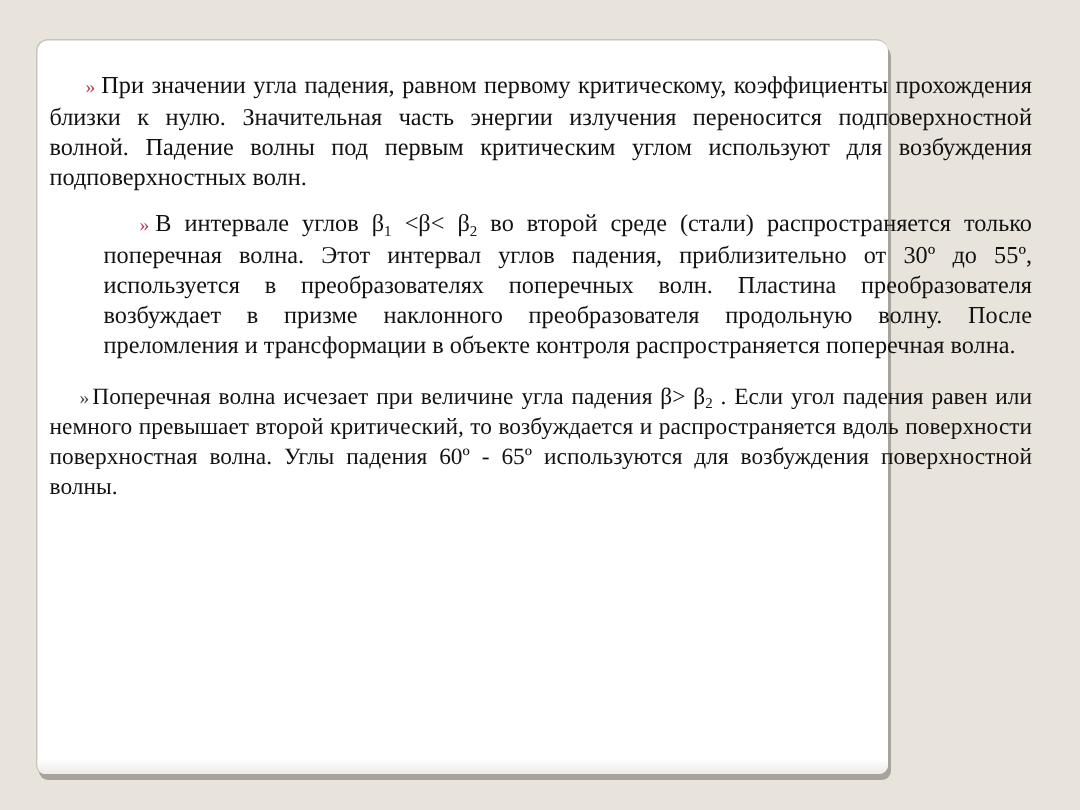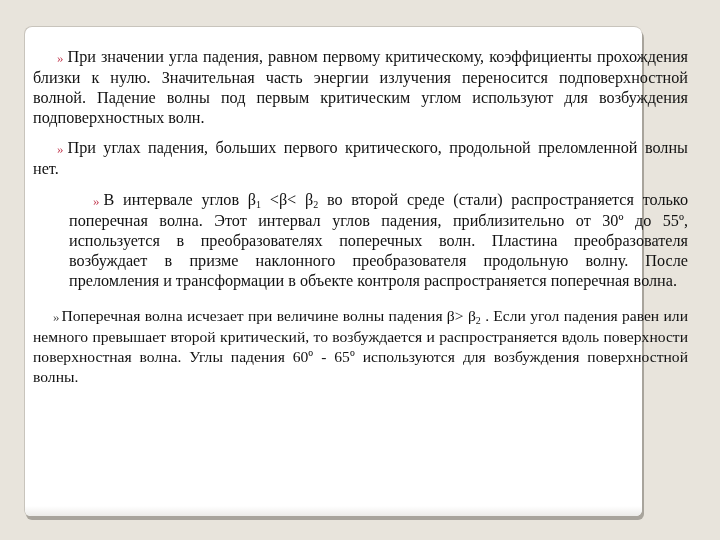--- a/index.html
+++ b/index.html
@@ -7,21 +7,21 @@
       padding: 0;
       width: 720px;
       height: 540px;
       background: #e8e4dc;
       overflow: hidden;
     }
     .card {
       position: absolute;
       left: 24px;
       top: 26px;
-      width: 618px;
+      width: 568px;
       height: 490px;
       background: #ffffff;
       border-left: 1px solid #c8c4bc;
       border-top: 1px solid #c8c4bc;
       border-radius: 8px 8px 6px 6px;
       box-shadow: 2px 4px 0 #a8a49c, 1px 2px 0 #d8d4cc;
       box-sizing: border-box;
     }
     .card::after {
       content: "";
@@ -61,20 +61,19 @@
     .p4text { font-size: 15.6px; }
   </style>
 </head>
 <body>
 
 <div class="card">
   <div class="content">
 
     <p class="para p1"><span class="bullet">»</span><span>При значении угла падения, равном первому критическому, коэффициенты прохождения близки к нулю. Значительная часть энергии излучения переносится подповерхностной волной.  Падение волны под первым критическим углом используют для возбуждения подповерхностных волн.</span></p>
 
-    <p class="para p2"><span class="bullet">»</span><span>При углах падения, больших первого критического, продольной преломленной волны нет.</span></p>
 
     <p class="para p3"><span class="bullet">»</span><span>В интервале углов </span><span>β</span><sub>1</sub><span> &lt;β&lt; </span><span>β</span><sub>2</sub><span>  во второй среде (стали) распространяется только поперечная волна. Этот интервал углов падения, приблизительно от 30º до 55º, используется в преобразователях поперечных волн. Пластина преобразователя возбуждает в призме наклонного преобразователя продольную волну. После преломления и трансформации в объекте контроля распространяется поперечная волна.</span></p>
 
-    <p class="para p4 p4text"><span class="bullet dark">»</span><span>Поперечная волна исчезает при величине волны падения </span><span>β&gt; β</span><sub>2</sub><span> . Если угол падения равен или немного превышает второй критический, то возбуждается и распространяется вдоль поверхности поверхностная волна. Углы падения 60º - 65º используются для возбуждения поверхностной волны.</span></p>
+    <p class="para p4 p4text"><span class="bullet dark">»</span><span>Поперечная волна исчезает при величине угла падения </span><span>β&gt; β</span><sub>2</sub><span> . Если угол падения равен или немного превышает второй критический, то возбуждается и распространяется вдоль поверхности поверхностная волна. Углы падения 60º - 65º используются для возбуждения поверхностной волны.</span></p>
 
   </div>
 </div>
 
 </body></html>

